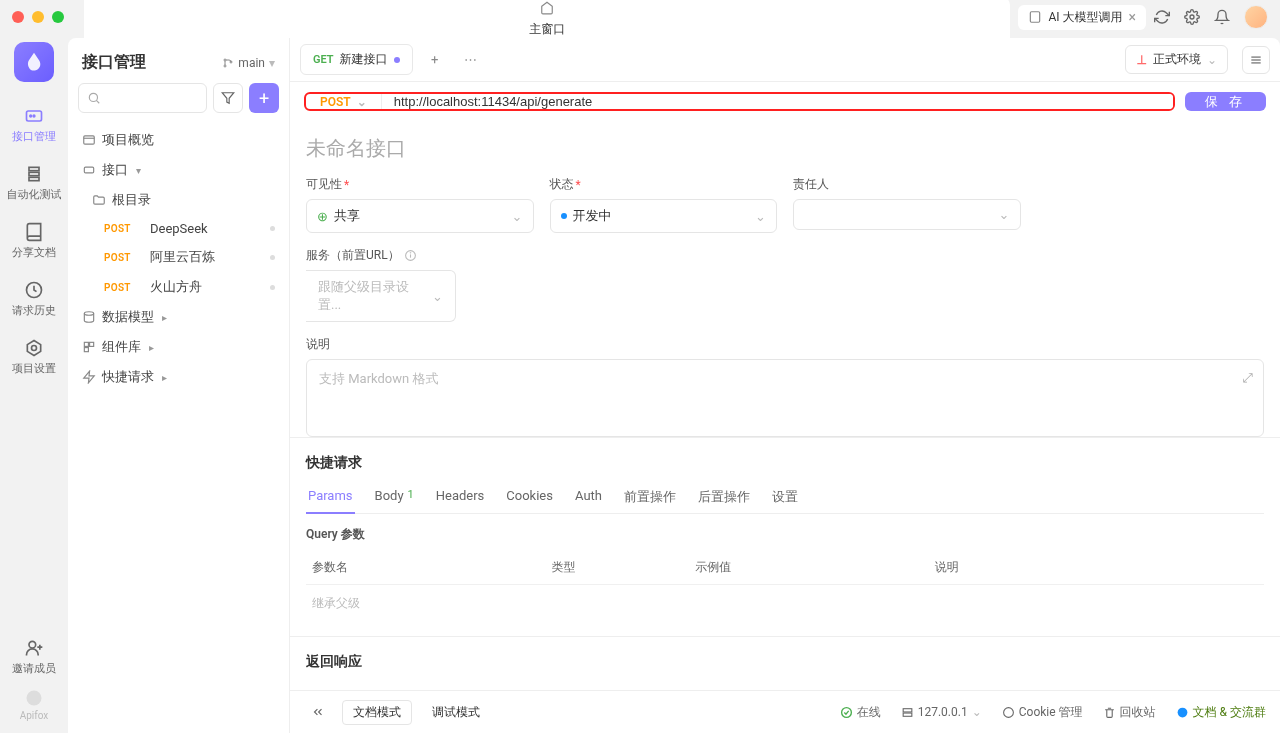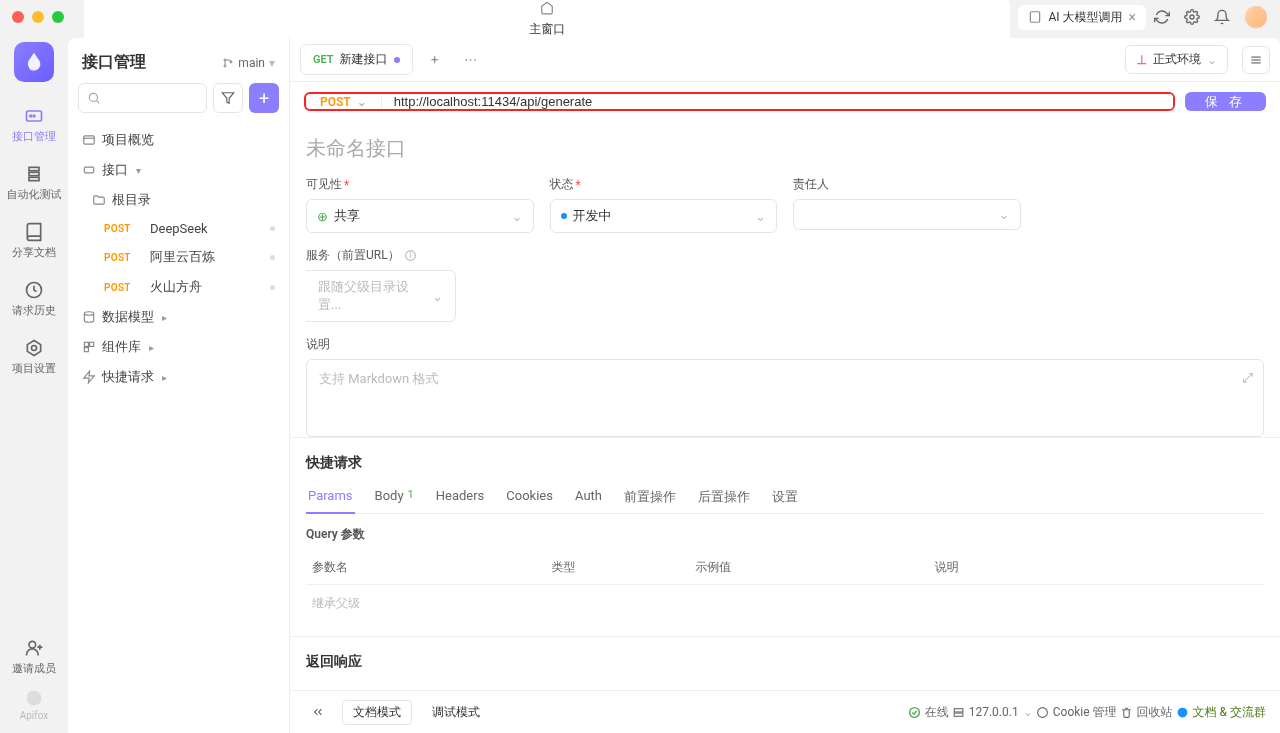--- a/index.html
+++ b/index.html
@@ -91,21 +91,21 @@
     .ptab.active { color: #8b7eff; border-bottom-color: #8b7eff; }
     .badge-green { color: #4caf50; font-size: 11px; }
     
     .query-title { font-size: 12px; font-weight: 600; margin: 6px 0 8px; color:#555; }
     .param-table { width: 100%; border-collapse: collapse; font-size: 12px; }
     .param-table th { text-align: left; padding: 8px 6px; font-weight: 500; color: #666; border-bottom: 1px solid #f0f0f0; }
     .param-table td { padding: 10px 6px; color: #bbb; }
     
     .footer { border-top: 1px solid #eee; padding: 7px 14px; display: flex; align-items: center; gap: 10px; font-size: 12px; background: #fff;}
     .foot-btn { border: 1px solid #e5e5e5; border-radius: 4px; padding: 3px 10px; cursor: pointer; }
-    .foot-right { margin-left: auto; display: flex; gap: 3px; align-items: center; color: #666; }
+    .foot-right { margin-left: auto; display: flex; gap: 20px; align-items: center; color: #666; }
     .foot-item { display: flex; align-items: center; gap: 4px; cursor: pointer; }
     
     svg { display: block; }
   </style>
 </head>
 <body>
 
 <div class="titlebar">
   <div class="traffic-lights">
     <div class="tl tl-red"></div>

